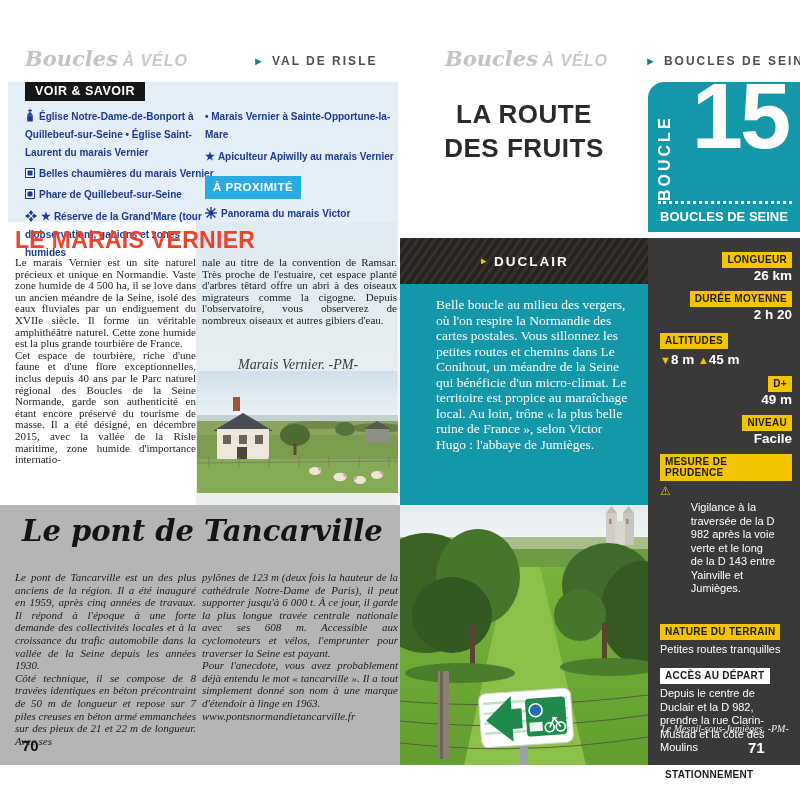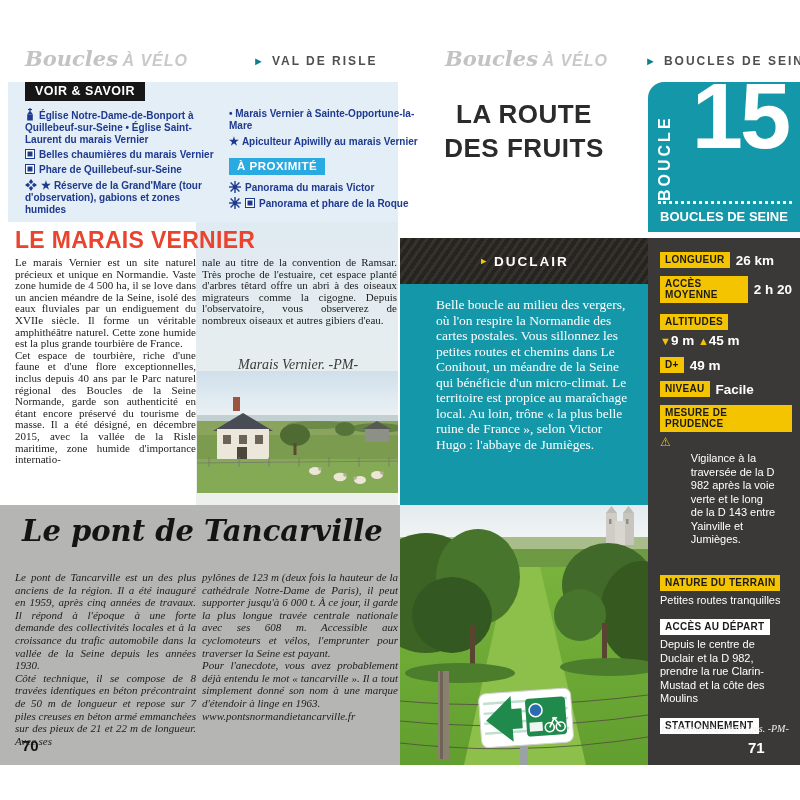--- a/index.html
+++ b/index.html
@@ -9,23 +9,23 @@
   
   .brand { position:absolute; color:#c3c3c3; white-space:nowrap; }
   .brand .script { font-family:"DejaVu Serif", serif; font-style:italic; font-weight:bold; font-size:21px; }
   .brand .bold { font-style:italic; font-weight:bold; font-size:16px; letter-spacing:1px; color:#c9c9c9; }
   .section-tab { position:absolute; font-size:12px; font-weight:bold; letter-spacing:2px; color:#4f4f4f; white-space:nowrap; }
   .section-tab .arr { color:#0e7d8e; font-size:11px; margin-right:6px; }
 
   
   .voir-box { position:absolute; left:8px; top:82px; width:390px; height:140px; background:#e4eef7; }
   .voir-label { position:absolute; left:25px; top:82px; background:#161616; color:#fff; font-weight:bold; font-size:12.5px; padding:2px 10px 3px; letter-spacing:.5px; }
-  .voir-col { position:absolute; top:108px; color:#1e3a8f; font-weight:bold; font-size:10px; line-height:12px; }
+  .voir-col { position:absolute; top:108px; color:#1e3a8f; font-weight:bold; font-size:10px; line-height:18px; }
   .voir-col.left { left:25px; width:180px; }
-  .voir-col.right { left:205px; width:192px;margin-left:24px; }
+  .voir-col.right { left:205px; width:192px; }
   .voir-item { margin-bottom:3px; }
   .nowrap { white-space:nowrap; }
   .sq-icon { display:inline-block; width:10px; height:10px; background:#1e3a8f; border:1.5px solid #1e3a8f; box-shadow:inset 0 0 0 1.5px #fff; vertical-align:-1px; margin-right:4px; }
   .star-glyph { color:#1e3a8f; font-size:11px; margin-right:3px; }
   .icon-svg { vertical-align:-2px; margin-right:4px; }
   .prox-label { display:inline-block; background:#29abe2; color:#fff; font-weight:bold; font-size:11.5px; padding:2px 8px 3px; letter-spacing:.5px; margin:7px 0 6px; }
 
   
   .photo-backdrop { position:absolute; left:196px; top:222px; width:202px; height:283px; background:linear-gradient(#e0eaf2,#edf0ec); }
   .article-title { position:absolute; left:15px; top:227px; color:#e8442e; font-weight:bold; font-size:23px; letter-spacing:.3px; }
@@ -58,21 +58,21 @@
   .duclair-band .arr { color:#f5c400; font-size:9px; margin-right:6px; }
   .duclair-band .txt { color:#fff; font-weight:bold; font-size:13.5px; letter-spacing:2px; }
 
   .intro-box { position:absolute; left:400px; top:284px; width:248px; height:221px; background:#1497a8; }
   .intro-text { position:absolute; left:36px; right:13px; top:13px; color:#fff; font-family:"Liberation Serif", serif; font-size:13.5px; line-height:15.5px; }
 
   .photo2 { position:absolute; left:400px; top:505px; width:248px; height:260px; }
 
   
   .sidebar { position:absolute; left:648px; top:238px; width:152px; height:527px; background:#3b3937; padding:14px 8px 0 12px; color:#fff; }
-  .sb-row { display:flex; align-items:center; margin-bottom:8px; }
+  .sb-row { display:flex; align-items:flex-end; margin-bottom:8px;flex-direction:column; }
   .sb-label { display:inline-block; background:#f5c400; color:#1a1a1a; font-weight:bold; font-size:10px; padding:2px 5px 3px; letter-spacing:.3px; }
   .sb-label.white { background:#fff; }
   .sb-val { color:#fff; font-weight:bold; font-size:13.5px; margin-left:6px; white-space:nowrap; }
   .sb-line { color:#fff; font-weight:bold; font-size:13.5px; margin:3px 0 9px; }
   .sb-line .tri { color:#f5c400; font-size:11px; }
   .sb-text { color:#fff; font-size:11px; line-height:13.5px; margin:3px 0 9px; }
   .sb-warn { display:flex; margin:4px 0 9px; }
   .sb-warn .warn-glyph { color:#f5c400; font-size:12px; margin-right:4px; line-height:13px; }
   .sb-warn .sb-text { margin:16px; }
   .mb2 { margin-bottom:2px; }
@@ -310,28 +310,28 @@
       </g>
     </g>
   </svg>
 
   <div class="sidebar">
     <div class="sb-row">
       <span class="sb-label">LONGUEUR</span>
       <span class="sb-val">26 km</span>
     </div>
     <div class="sb-row">
-      <span class="sb-label">ACCÈS MOYENNE</span>
+      <span class="sb-label">DURÉE MOYENNE</span>
       <span class="sb-val">2 h 20</span>
     </div>
     <div class="mb2">
       <span class="sb-label">ALTITUDES</span>
     </div>
     <div class="sb-line">
-      <span class="tri">▼</span><span>9 m</span>
+      <span class="tri">▼</span><span>8 m</span>
       <span class="tri">▲</span><span>45 m</span>
     </div>
     <div class="sb-row">
       <span class="sb-label">D+</span>
       <span class="sb-val">49 m</span>
     </div>
     <div class="sb-row">
       <span class="sb-label">NIVEAU</span>
       <span class="sb-val">Facile</span>
     </div>

